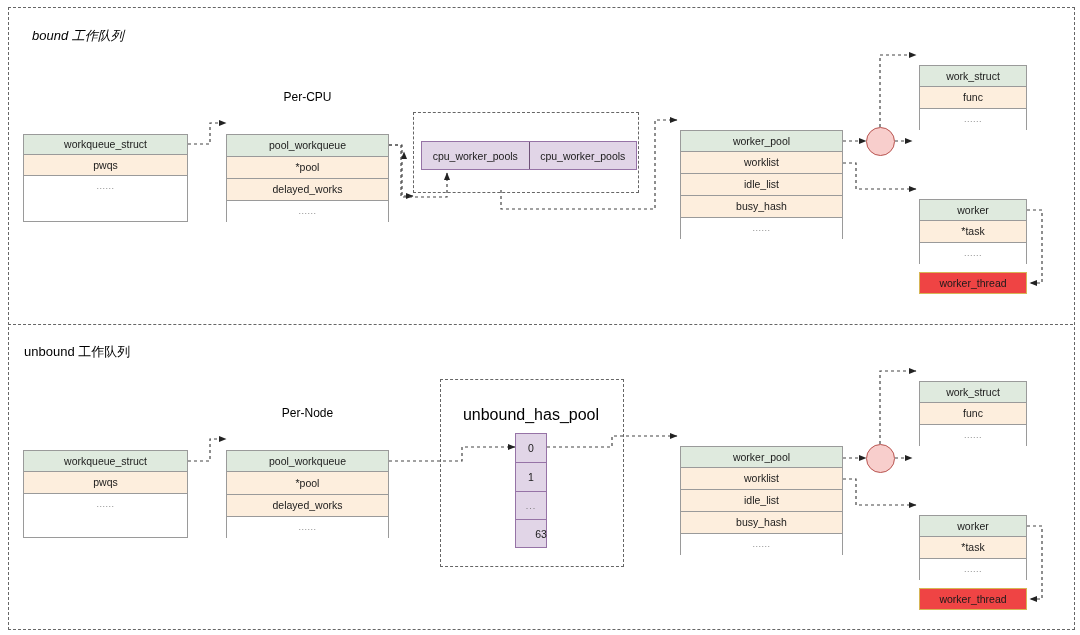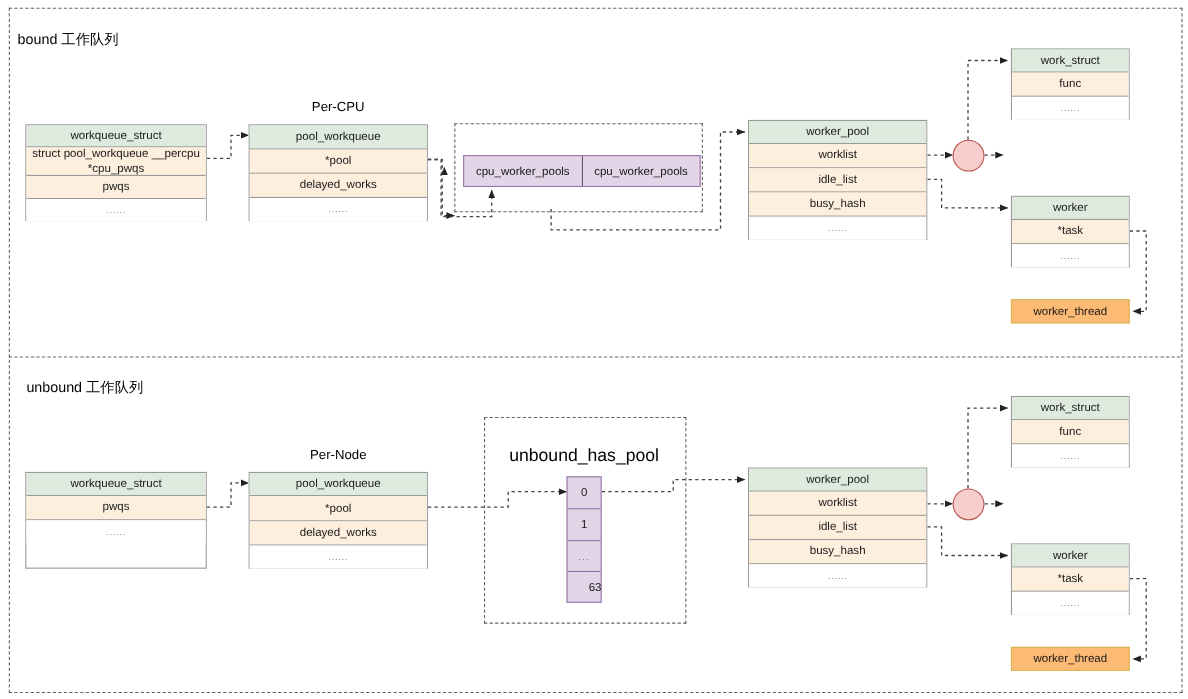--- a/index.html
+++ b/index.html
@@ -43,20 +43,21 @@
     color: #000000;
     text-align: center;
     white-space: nowrap;
   }
   
   .rec {
     position: absolute;
     border: 1px solid #9a9a9a;
     box-sizing: border-box;
     background: #ffffff;
+    margin-top: 21px;
   }
   .rec .row {
     box-sizing: border-box;
     border-bottom: 1px solid #9a9a9a;
     display: flex;
     align-items: center;
     justify-content: center;
     font-size: 10.5px;
     color: #1a1a1a;
     text-align: center;
@@ -101,21 +102,21 @@
     font-size: 10.5px; color: #1a1a1a;
   }
   .idxstack .idx:last-child { border-bottom: none; margin-left: 20px; }
   .idxstack .idx.dots { color: #777777; font-size: 9px; letter-spacing:1px;}
 
   
   .yellowbox {
     position: absolute;
     border: 1px solid #d6b656;
     box-sizing: border-box;
-    background: #fdba74;
+    background: #ef4444;
     display: flex; align-items: center; justify-content: center;
     font-size: 10.5px; color: #1a1a1a;
   }
   
   .circle {
     position: absolute;
     border: 1px solid #b85450;
     border-radius: 50%;
     background: #f8cecc;
     box-sizing: border-box;
@@ -123,21 +124,21 @@
 </style>
 </head>
 <body>
 
 <div id="canvas">
 
   <div class="frame" style="left:8px; top:7px; width:1065px; height:621px;"></div>
 
   <div class="hdivider" style="left:8px; top:324px; width:1065px;"></div>
 
-  <div class="section-title" style="left:16px; top:27px;">bound 工作队列</div>
+  <div class="section-title" style="left:32px; top:27px;font-style:italic;">bound 工作队列</div>
   <div class="section-title" style="left:24px; top:343px;">unbound 工作队列</div>
 
   <svg id="edges" viewBox="0 0 1080 635" xmlns="http://www.w3.org/2000/svg">
     <defs>
       <marker id="ah" markerWidth="7" markerHeight="7" refX="6" refY="3.0" orient="auto" markerUnits="strokeWidth">
         <path d="M0,0.4 L6.4,3.0 L0,5.6 z" fill="#222222"></path>
       </marker>
     </defs>
     <g stroke="#444444" stroke-width="1.2" fill="none" stroke-dasharray="3,3" marker-end="url(#ah)">
 
@@ -169,21 +170,20 @@
       <path d="M843,458 L866,458"></path>
       <path d="M895,458 L912,458"></path>
       <path d="M880,444 L880,371 L916,371"></path>
       <path d="M843,479 L856,479 L856,505 L916,505"></path>
       <path d="M1027,526 L1042,526 L1042,599 L1030,599"></path>
     </g>
   </svg>
 
   <div class="rec" style="left:23px; top:113px; width:165px; height:88px;">
     <div class="row head" style="height:20px;">workqueue_struct</div>
-    <div class="row field" style="height:26px;">struct pool_workqueue __percpu *cpu_pwqs</div>
     <div class="row field" style="height:21px;">pwqs</div>
     <div class="row blank dots" style="height:20px;">......</div>
   </div>
 
   <div class="caption" style="left:226px; top:90px; width:163px;">Per-CPU</div>
 
   <div class="rec" style="left:226px; top:113px; width:163px; height:88px;">
     <div class="row head" style="height:22px;">pool_workqueue</div>
     <div class="row field" style="height:22px;">*pool</div>
     <div class="row field" style="height:22px;">delayed_works</div>

